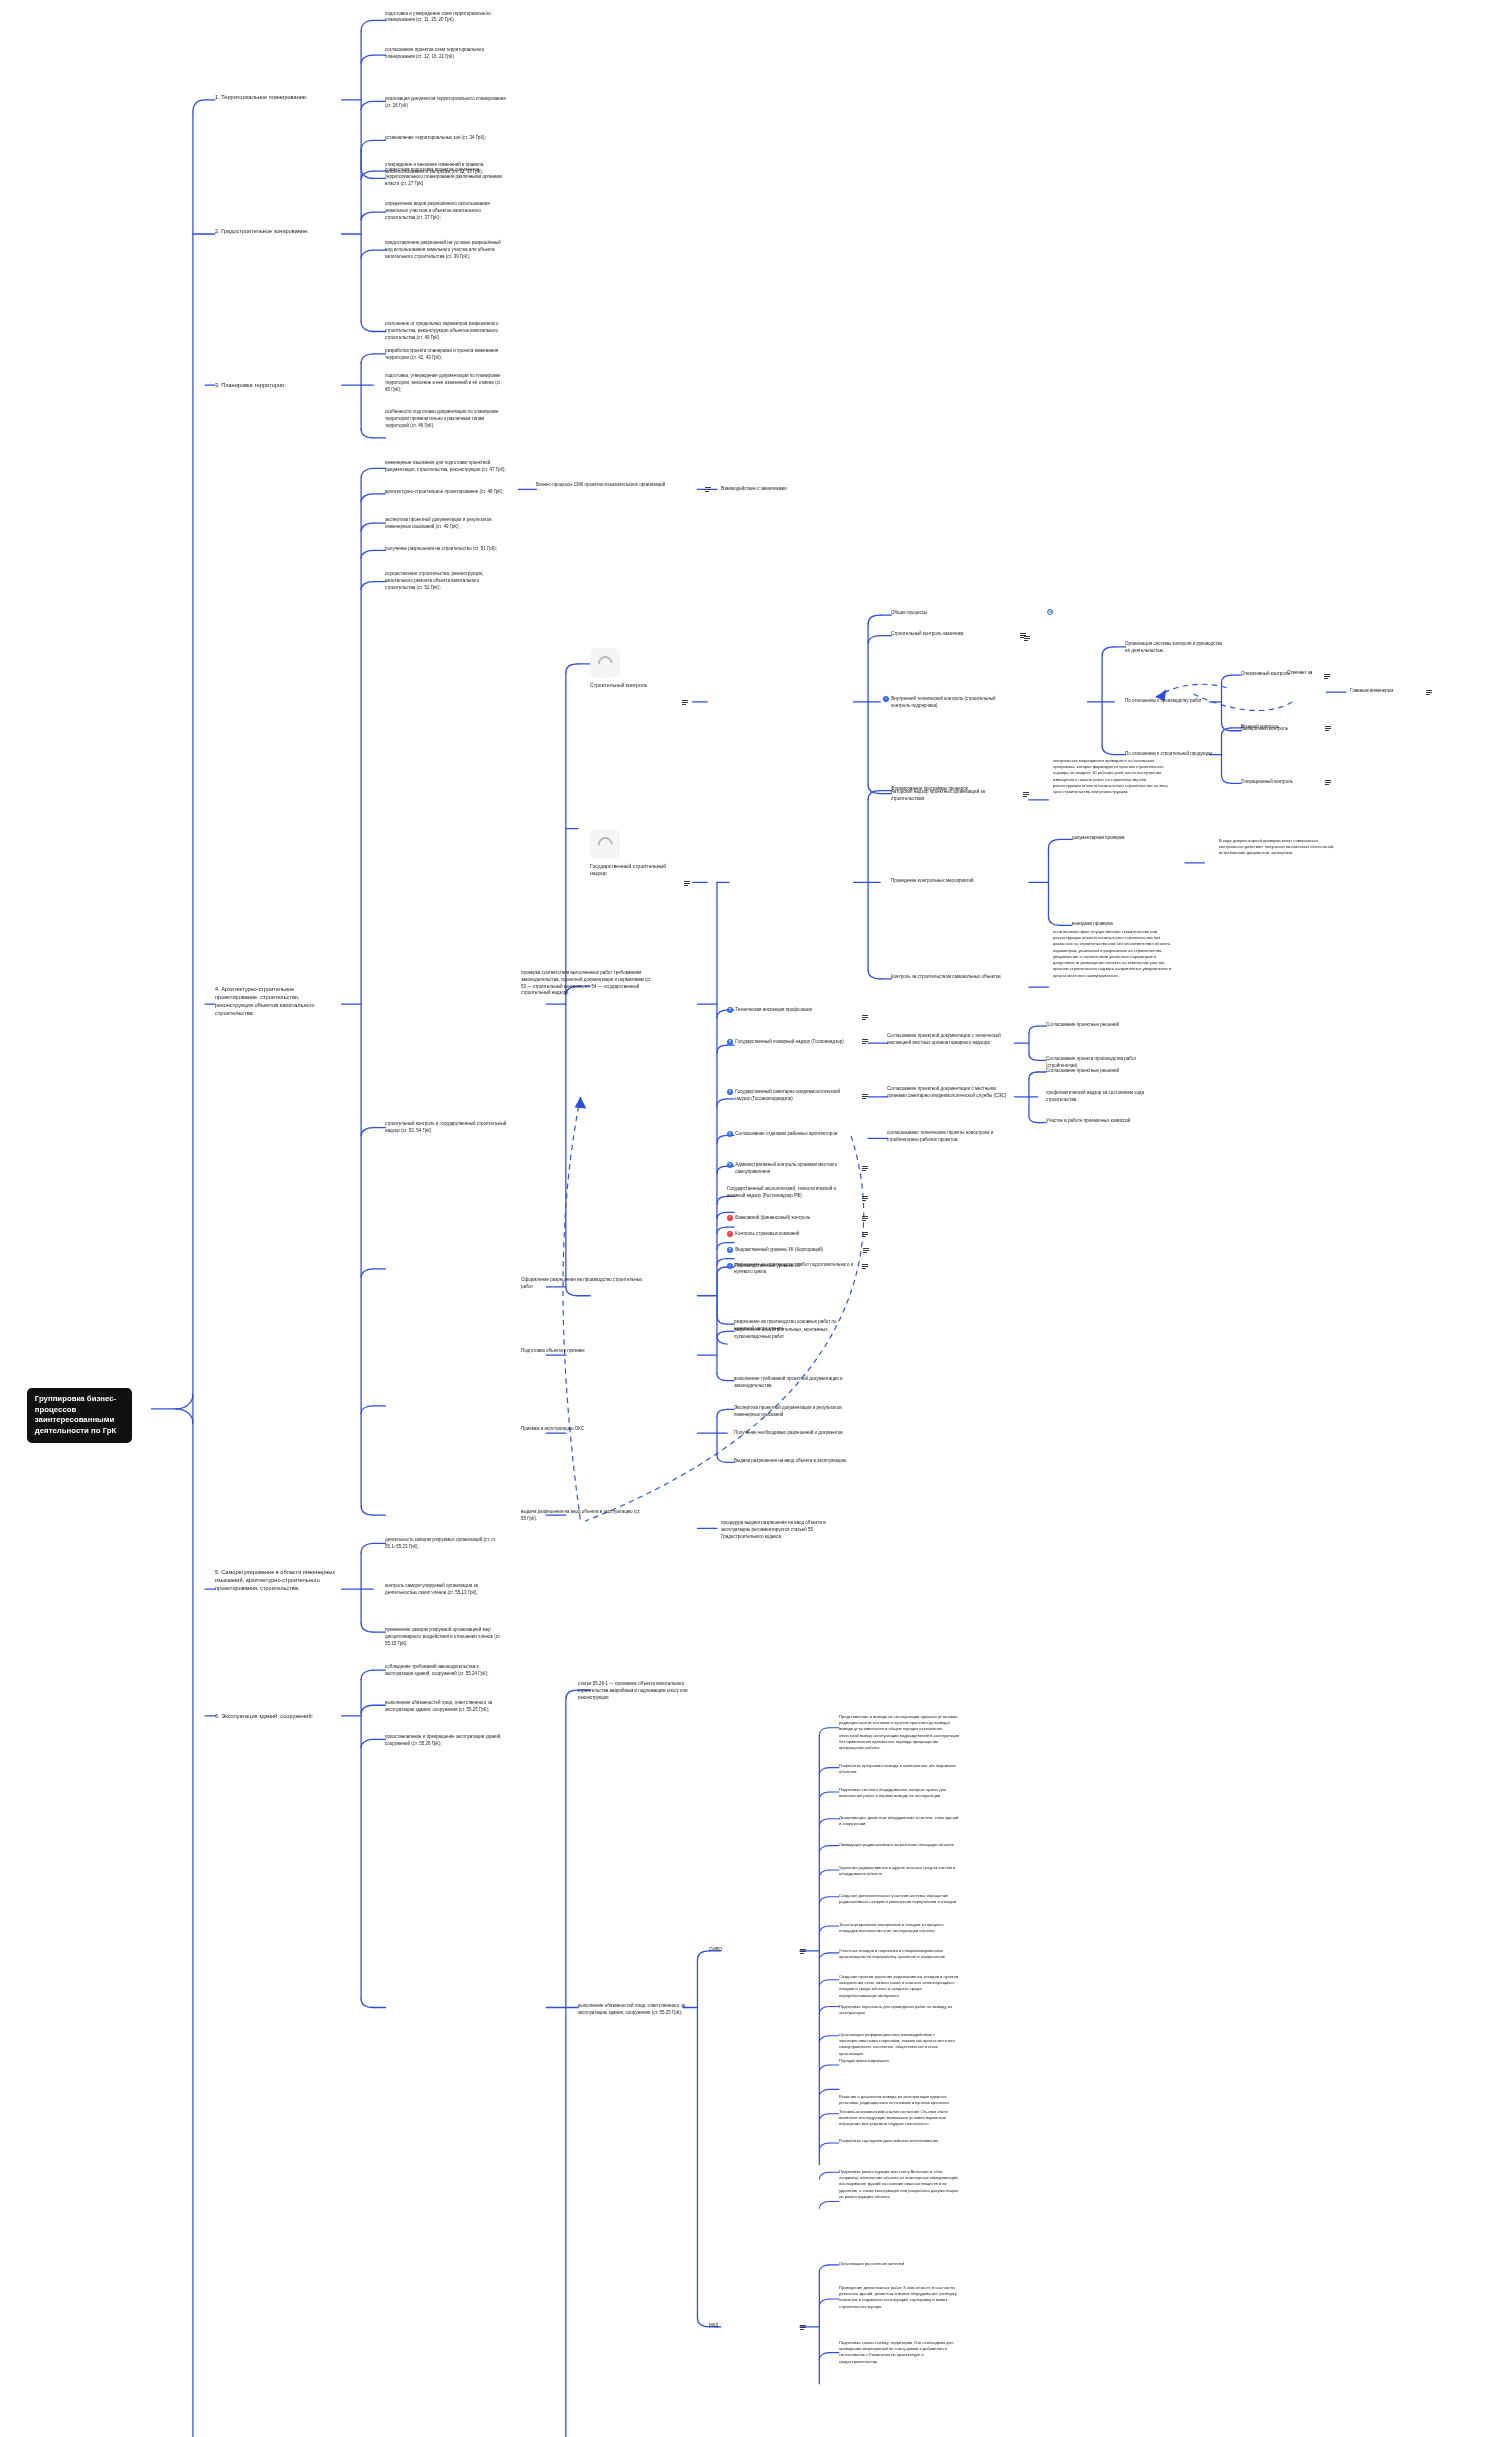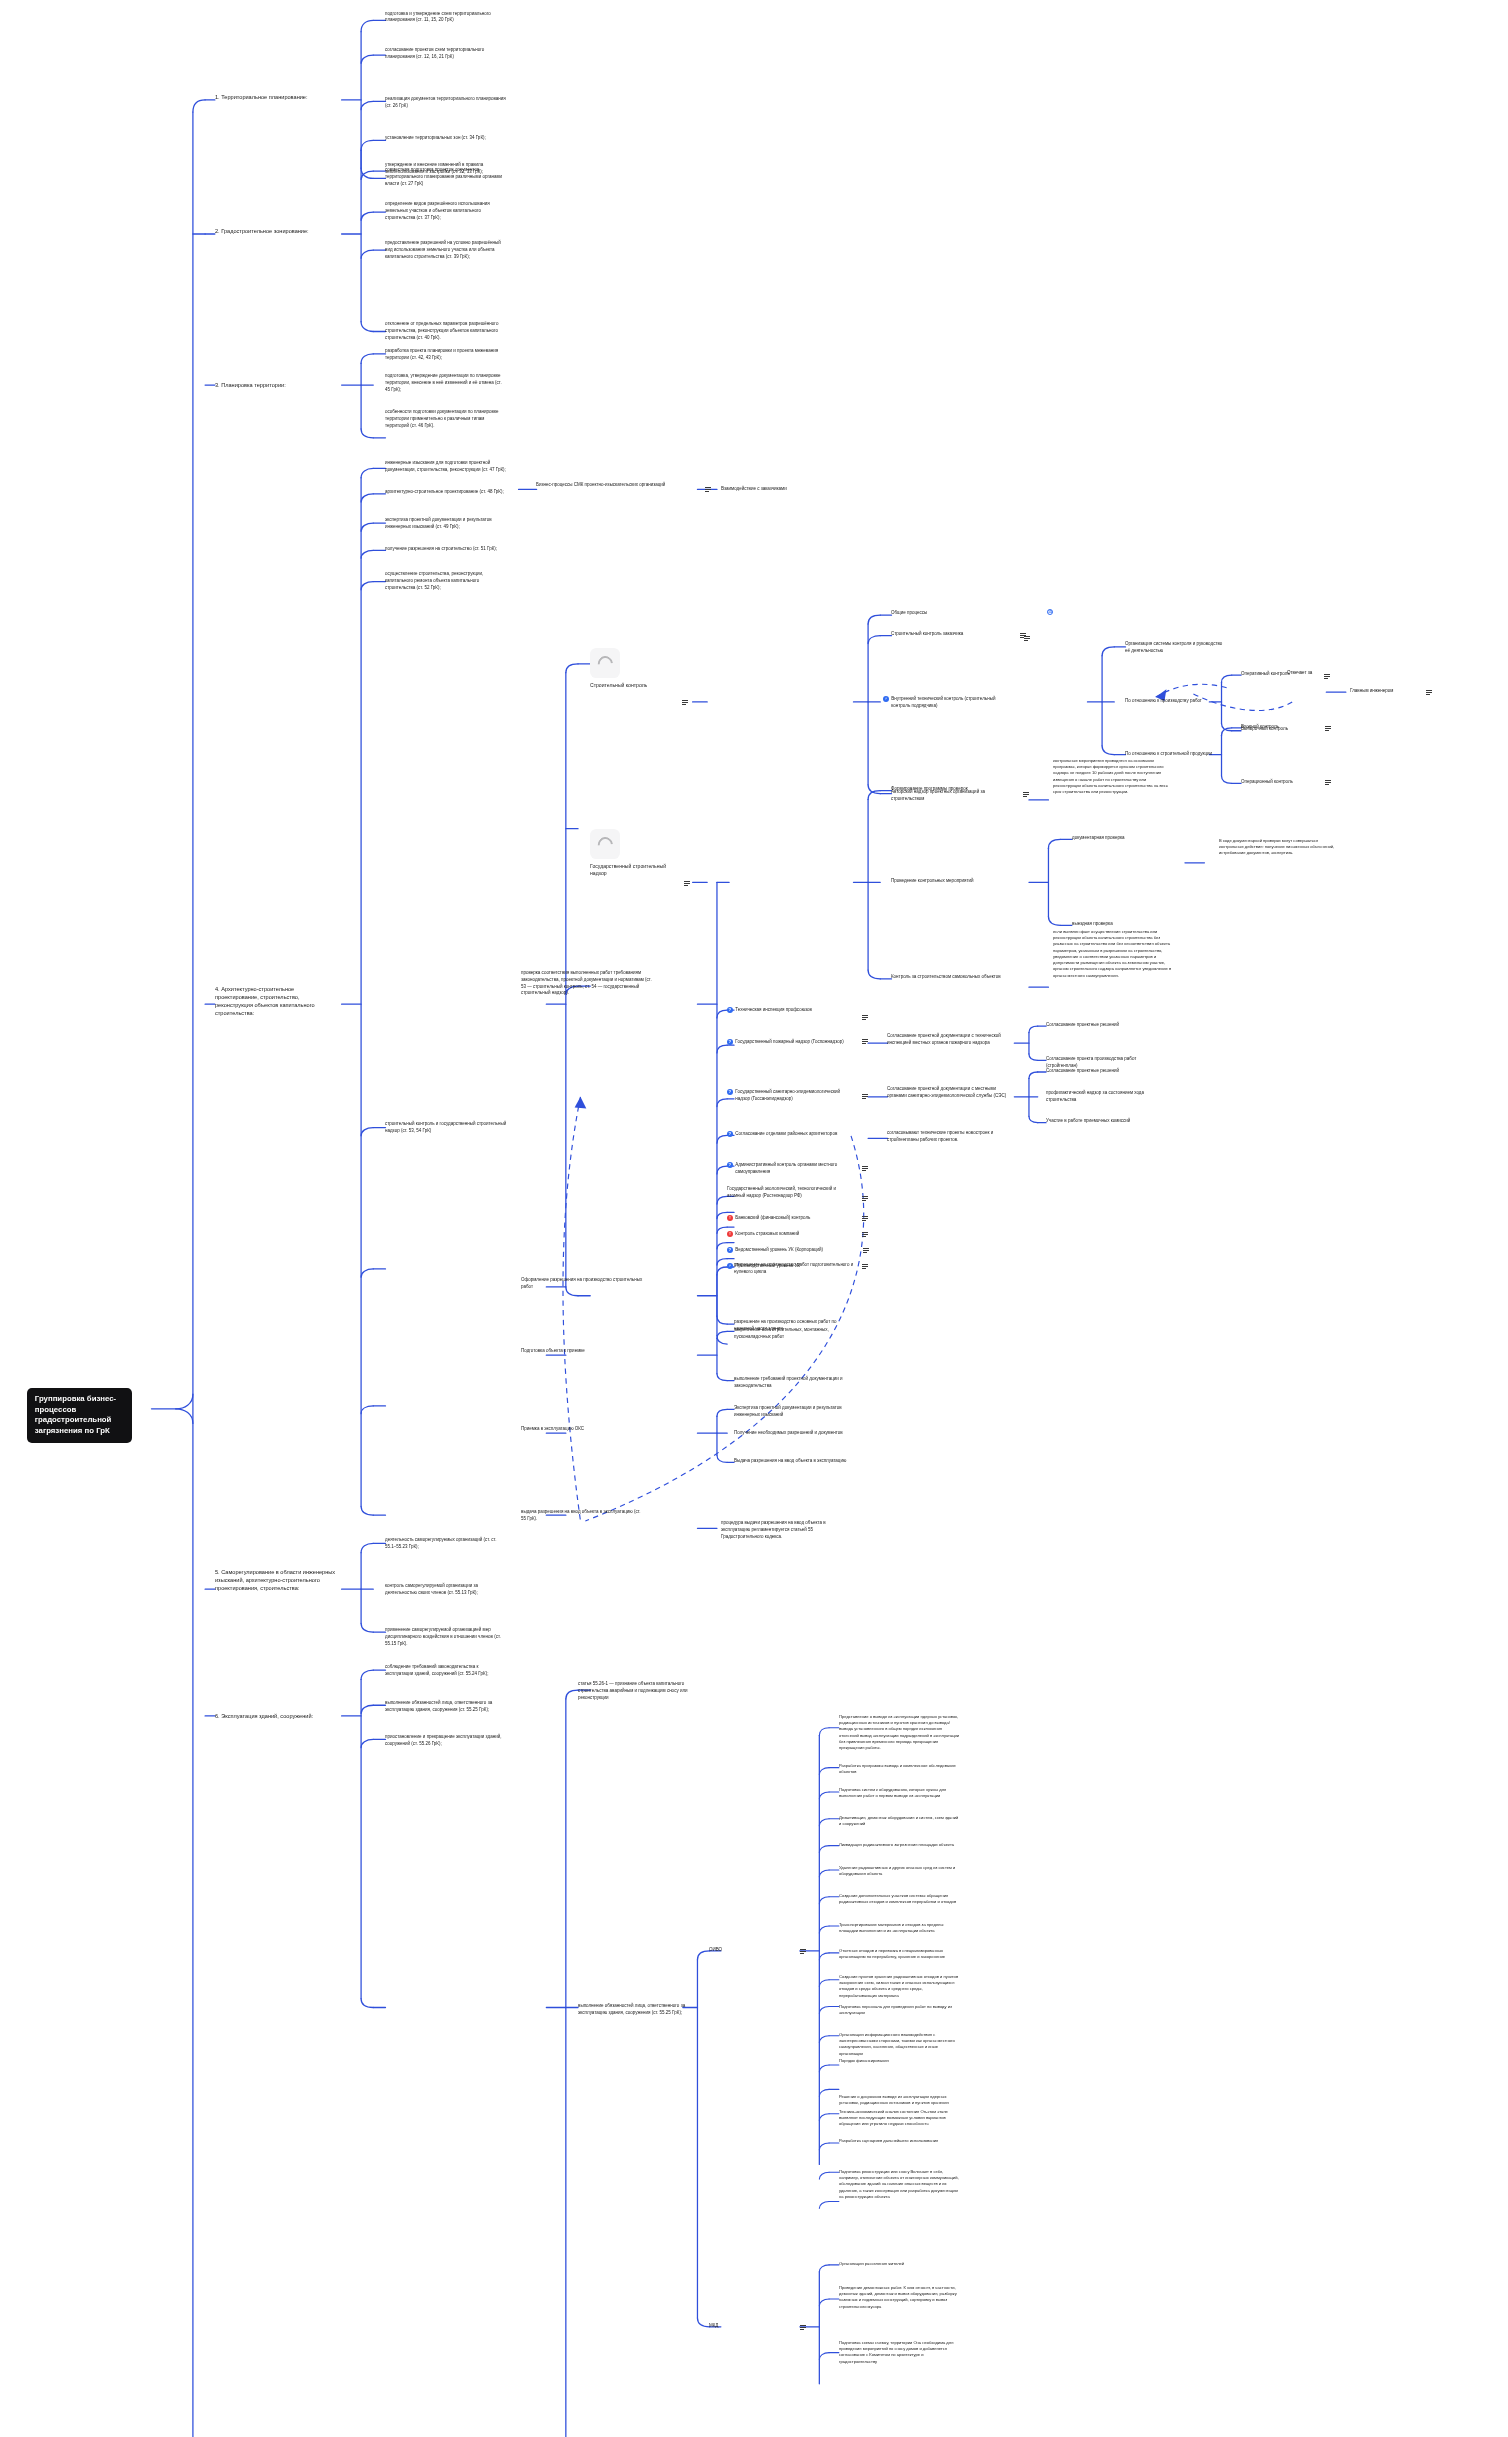--- a/index.html
+++ b/index.html
@@ -406,21 +406,21 @@
       <path d="M2370 1430 C2420 1400 2470 1398 2520 1412"></path>
       <path d="M2650 1440 C2600 1470 2520 1460 2440 1420"></path>
     </g>
     <g fill="#2f4fdb">
       <polygon points="1190,2250 1202,2274 1178,2272"></polygon>
       <polygon points="2370,1430 2392,1414 2388,1438"></polygon>
     </g>
   </svg>
 
   <div class="node root" style="left:27px; top:1388px;">
-    <span class="txt">Группировка бизнес-процессов градостроительной загрязнения по ГрК</span>
+    <span class="txt">Группировка бизнес-процессов заинтересованными деятельности по ГрК</span>
   </div>
 
   <div class="node lvl1" style="left:215px; top:93px; width:127px;">
     <span class="txt">1. Территориальное планирование:</span>
   </div>
   <div class="node lvl2" style="left:385px; top:10.7px; width:122px;">
     <span class="txt">подготовка и утверждение схем территориального планирования (ст. 11, 15, 20 ГрК)</span>
     </div>
   <div class="node lvl2" style="left:385px; top:47px; width:122px;">
     <span class="txt">согласование проектов схем территориального планирования (ст. 12, 16, 21 ГрК)</span>

